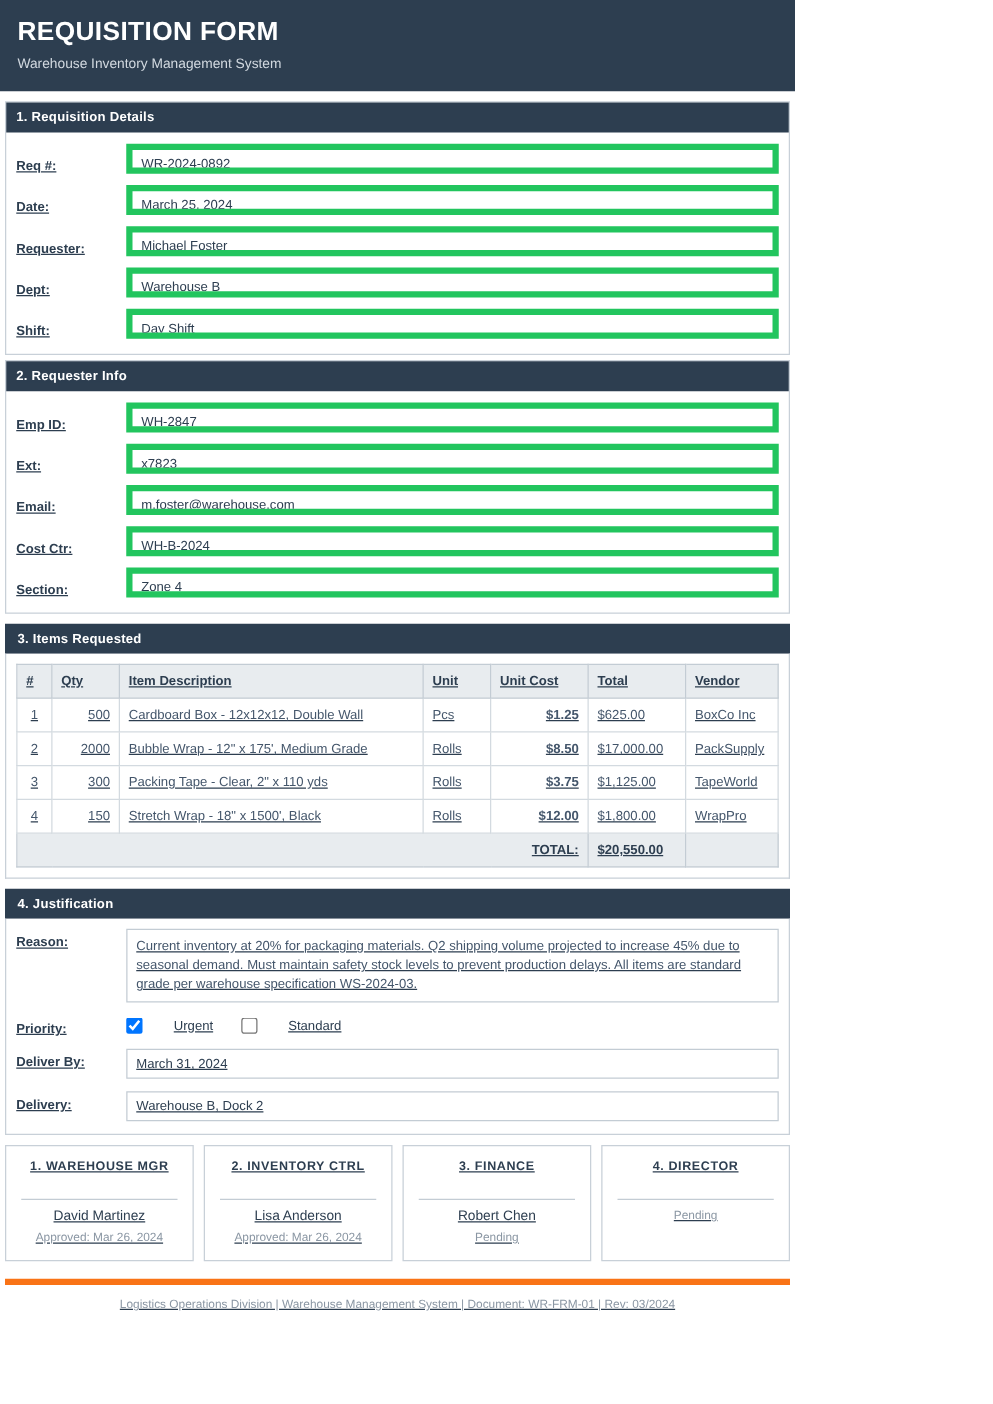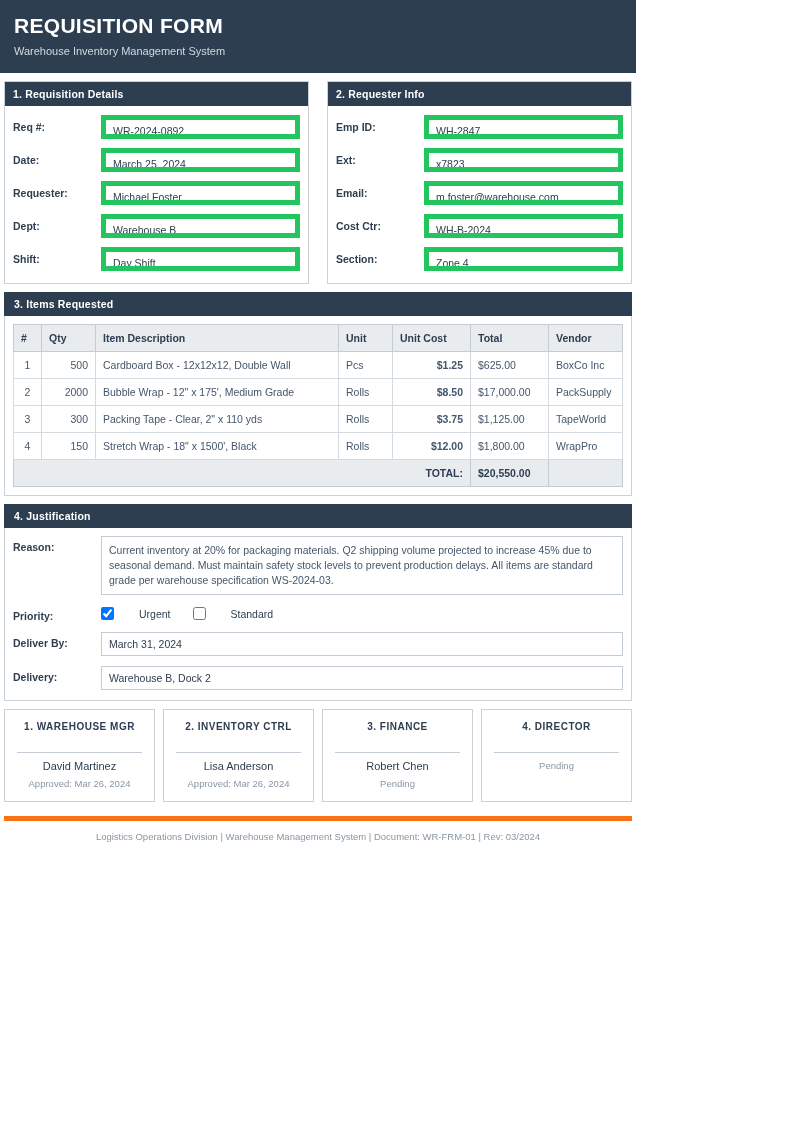--- a/index.html
+++ b/index.html
@@ -2,45 +2,45 @@
 <html><head>
 <meta charset="utf-8">
 <style>
   * { box-sizing: border-box; }
   html, body {
     margin: 0; padding: 0;
     background: #ffffff;
     font-family: "Liberation Sans", sans-serif;
     color: #2d3e50;
   }
-  .page { width: 636px; min-height: 1123px; background: #ffffff; position: relative; }
+  .page { width: 636px; min-height: 1123px; background: #ffffff; position: relative; text-decoration: underline; }
 
   
   .doc-header {
     background: #2d3e50;
     color: #ffffff;
     padding: 14px 14px 16px 14px;
   }
   .doc-title {
     font-size: 21px; font-weight: bold; letter-spacing: 0.3px;
     margin: 0 0 7px 0; color: #ffffff;
   }
   .doc-subtitle { font-size: 11px; color: #d2d9e0; margin: 0; }
 
   
-  .two-col { display: flex; gap: 18px; padding: 8px 4px 0 4px; }
+  .two-col { display: flex; gap: 4px; padding: 8px 4px 0 4px; flex-direction: column; }
   .panel { flex: 1; border: 1px solid #c8d0d8; background: #ffffff; }
   .panel-head {
     background: #2d3e50; color: #ffffff;
     font-size: 10.5px; font-weight: bold;
     padding: 6px 8px; letter-spacing: 0.2px;
   }
   .panel-body { padding: 9px 8px 10px 8px; }
 
-  .frow { display: flex; align-items: center; margin-bottom: 9px; }
+  .frow { display: flex; align-items: flex-end; margin-bottom: 9px; }
   .frow:last-child { margin-bottom: 2px; }
   .flabel {
     width: 88px; flex: 0 0 88px;
     font-size: 10.5px; font-weight: bold; color: #2d3e50;
   }
   .finput {
     flex: 1; border: 5px solid #22c55e; background: #ffffff;
     padding: 5px 7px; font-size: 10.5px; color: #2d3e50;
     font-family: "Liberation Sans", sans-serif;
     height: 24px; line-height: 13px;

